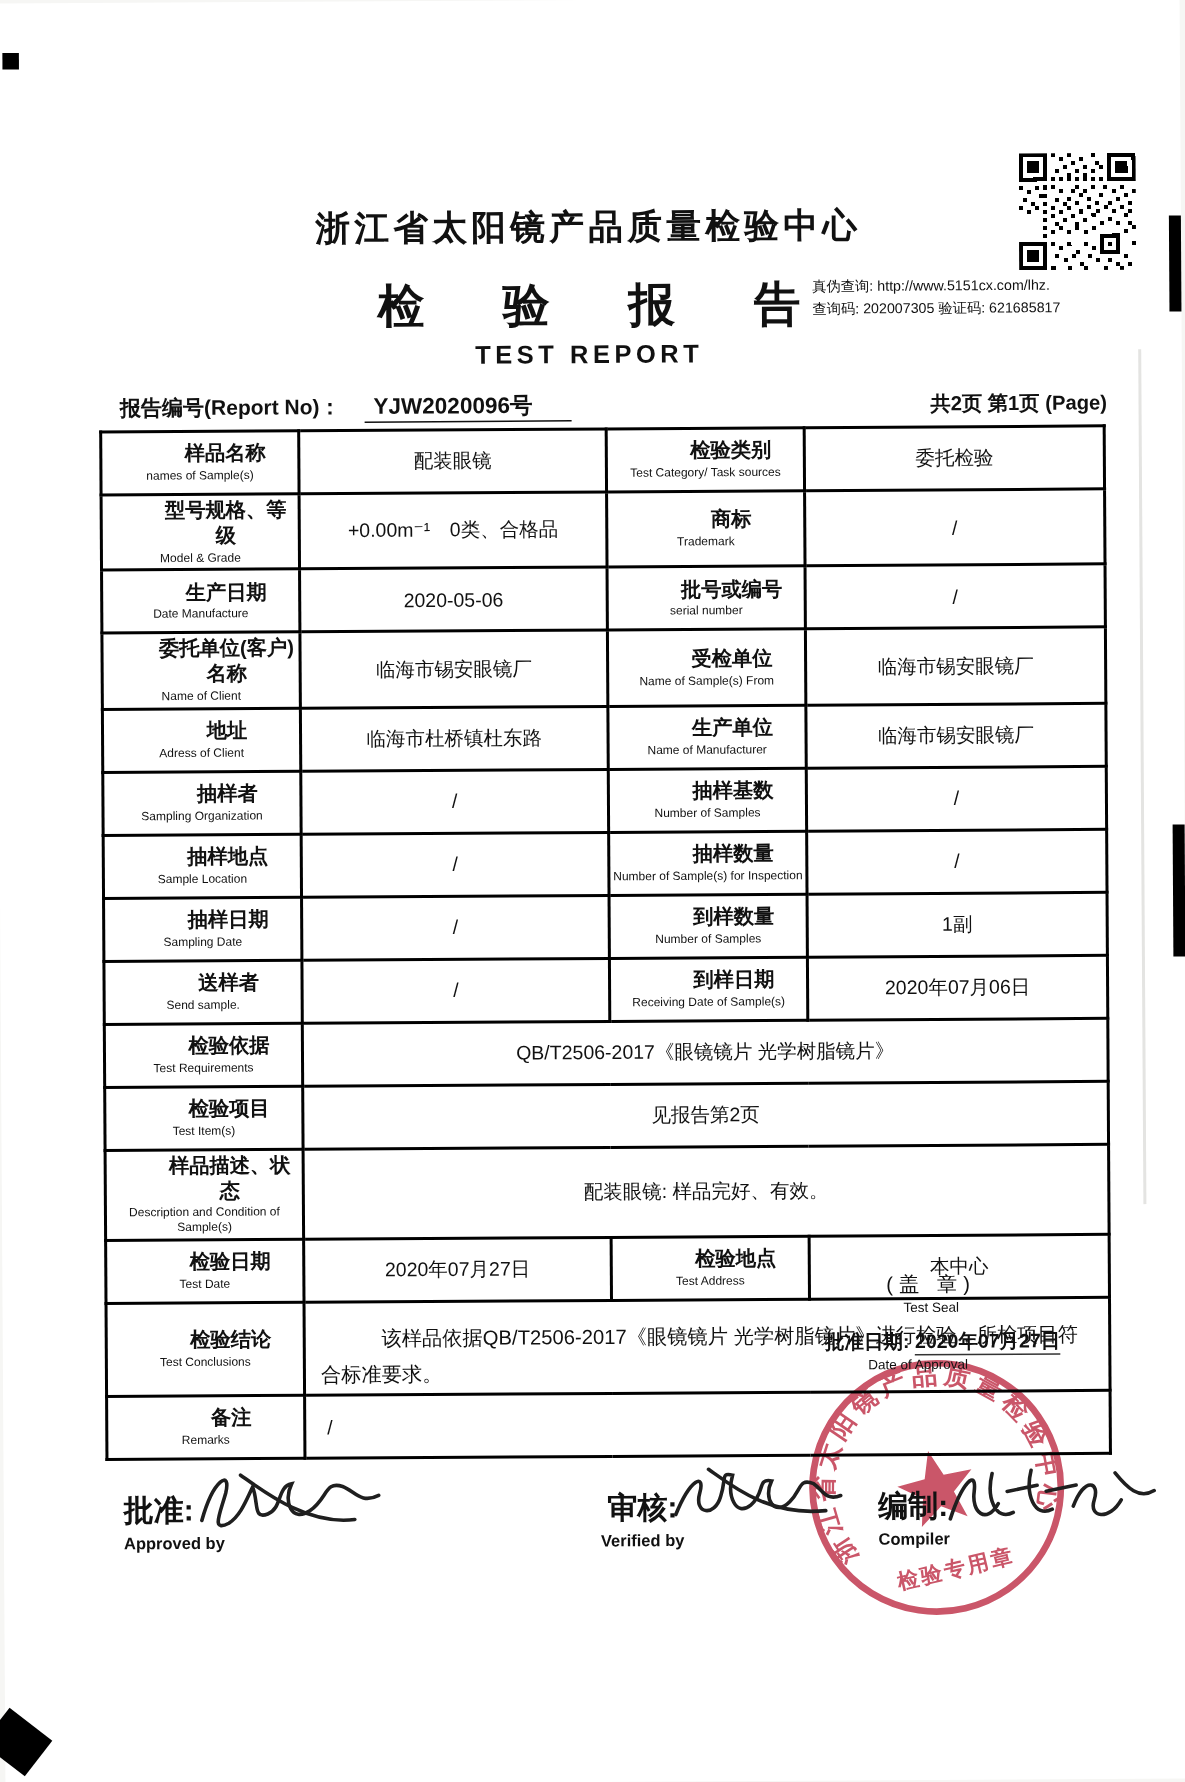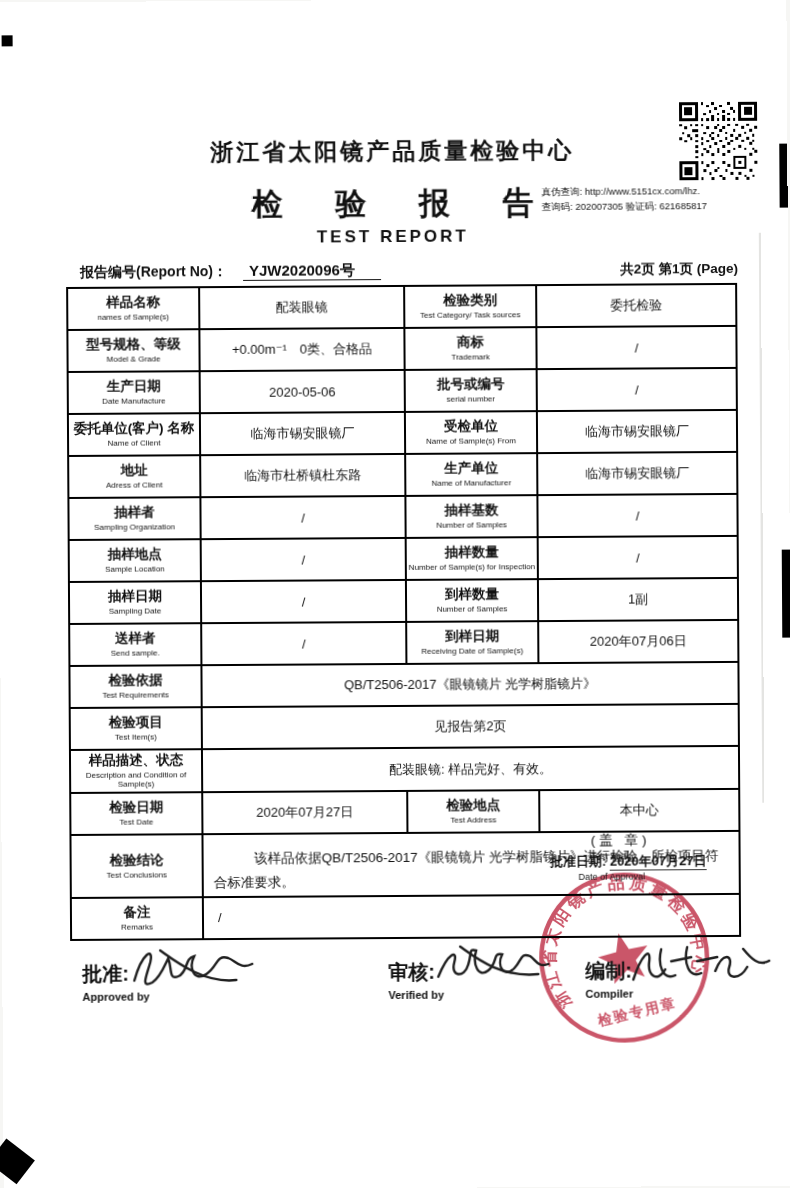--- a/index.html
+++ b/index.html
@@ -36,41 +36,41 @@
   .page-info { font-size:13.5px; font-weight:bold;margin-left:17px; }
 
   
   table.report { border-collapse:collapse; table-layout:fixed; width:669px; margin:5px 0 0 68px; background:#fff; }
   table.report th, table.report td { border:2px solid #000; vertical-align:middle; }
   table.report tr { height:42px; }
   tr.h38 { height:38px; }
   tr.h44 { height:44px; }
   tr.tall { height:216px; }
   th { font-weight:bold; text-align:center; padding:2px 1px; }
-  th .cn { font-size:13.5px; line-height:1.25; }
+  th .cn { font-size:13.5px; line-height:1.25;padding-left:34px; }
   th .en { font-size:8px; font-weight:normal; line-height:1.2; margin-top:1px; }
   td.val { font-size:13px; text-align:center; padding:2px 4px; }
   td.val-left { font-size:13px; text-align:left; padding:2px 4px 2px 14px; }
 
   .conclusion-cell { position:relative; vertical-align:top !important; text-align:left; }
   .conclusion-text { font-size:13.5px; line-height:1.8; text-indent:3em; padding:12px 14px 0 10px; }
-  .seal-caption { position:absolute; right:88px; bottom:33px; }
+  .seal-caption { position:absolute; right:88px; bottom:50px; text-align:center; }
   .seal-caption .cap-cn { font-size:13.5px; letter-spacing:4px; }
   .cap-en { font-size:9px; font-weight:normal; margin-top:1px; }
   .approval-block { position:absolute; right:32px; bottom:12px; text-align:center; }
   .appr-cn { font-size:13px; font-weight:bold;padding-left:33px; }
   .appr-date { border-bottom:1px solid #333; padding-bottom:1px; }
 
   .seal { position:absolute; top:36px; right:26px; width:178px; height:178px; transform:rotate(-13deg); opacity:0.86; mix-blend-mode:multiply; }
 
   
   .footer-row { position:relative; height:78px; margin:12px 0 0 80px; }
   .sig-block { position:absolute; top:8px; }
   .sig-b1 { left:0; }
-  .sig-b2 { left:306px; }
+  .sig-b2 { left:318px;text-align:center; }
   .sig-b3 { left:503px; }
   .sig-cn { font-size:20px; font-weight:bold; }
   .sig-en { font-size:11px; font-weight:bold; margin-top:3px; }
   .signature { position:absolute; left:42px; top:-20px; pointer-events:none; }
   .signature path { stroke:#1f1f1f; stroke-width:2.4; fill:none; stroke-linecap:round; }
 </style>
 </head>
 <body>
 
 <div class="doc">

